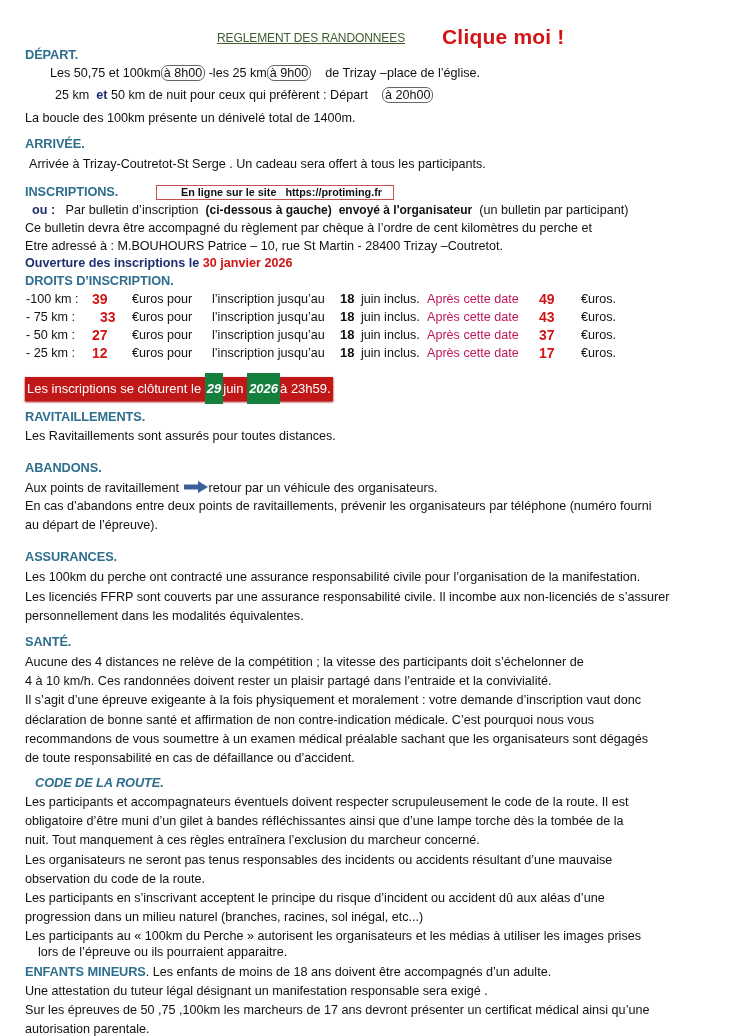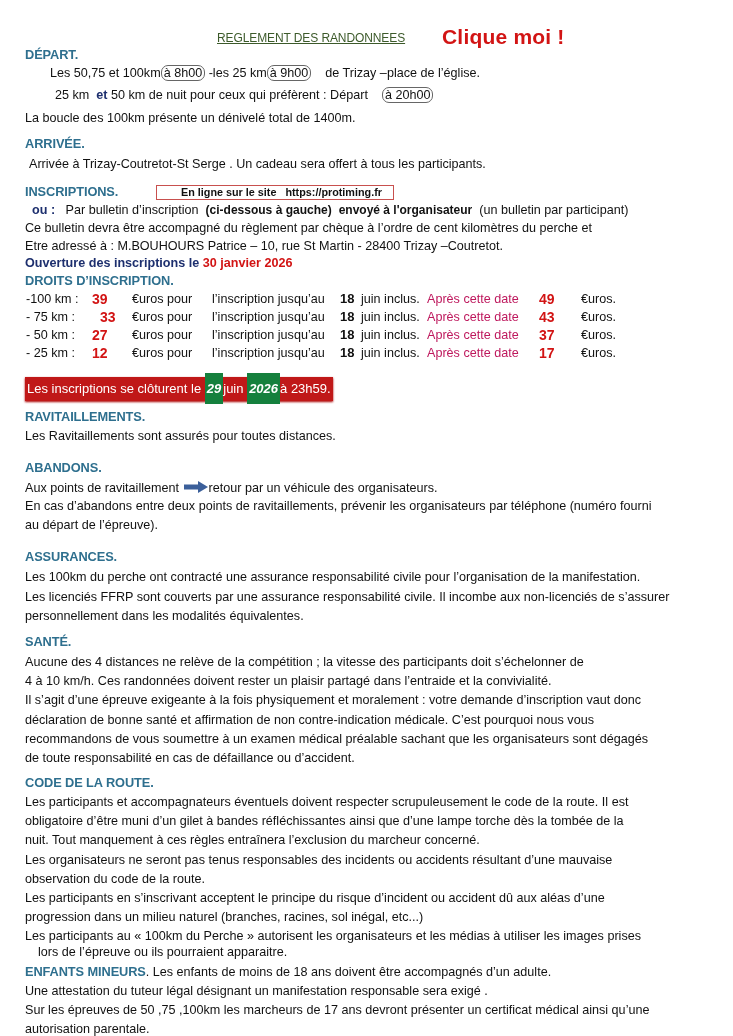--- a/index.html
+++ b/index.html
@@ -150,21 +150,21 @@
 <div class="abs head" style="left:25px; top:626px;">SANTÉ.</div>
 <div id="sante-lines">
     <div class="abs" style="left: 25px; top: 646px;">Aucune   des 4 distances ne relève de la compétition ; la vitesse des participants doit s’échelonner de</div>
     <div class="abs" style="left: 25px; top: 665.2px;">4 à 10 km/h. Ces randonnées doivent rester un plaisir partagé dans l’entraide et la convivialité.</div>
     <div class="abs" style="left: 25px; top: 684.4px;">Il s’agit d’une épreuve exigeante à la fois physiquement et moralement : votre demande d’inscription vaut donc</div>
     <div class="abs" style="left: 25px; top: 703.6px;">déclaration de bonne santé et affirmation de non contre-indication médicale. C’est pourquoi nous vous</div>
     <div class="abs" style="left: 25px; top: 722.8px;">recommandons de vous soumettre à un examen médical préalable sachant que les organisateurs sont dégagés</div>
     <div class="abs" style="left: 25px; top: 742px;">de toute responsabilité en cas de défaillance ou d’accident.</div>
   </div>
 
-<div class="abs head" style="left:25px; top:767px;">CODE DE LA ROUTE.</div>
+<div class="abs head" style="left:35px; top:767px;font-style:italic;">CODE DE LA ROUTE.</div>
 <div id="code-lines">
     <div class="abs" style="left: 25px; top: 786px;">Les participants et accompagnateurs éventuels doivent respecter scrupuleusement le code de la route. Il est</div>
     <div class="abs" style="left: 25px; top: 805.2px;">obligatoire d’être muni d’un gilet à bandes réfléchissantes ainsi que d’une lampe torche dès la tombée de la</div>
     <div class="abs" style="left: 25px; top: 824.4px;">nuit. Tout manquement à ces règles entraînera l’exclusion du marcheur concerné.</div>
     <div class="abs" style="left: 25px; top: 843.6px;">Les organisateurs ne seront pas tenus responsables des incidents ou accidents résultant d’une mauvaise</div>
     <div class="abs" style="left: 25px; top: 862.8px;">observation du code de la route.</div>
     <div class="abs" style="left: 25px; top: 882px;">Les participants en s’inscrivant acceptent le principe du risque d’incident ou accident dû aux aléas d’une</div>
     <div class="abs" style="left: 25px; top: 901.2px;">progression dans un milieu naturel (branches, racines, sol inégal, etc...)</div>
     <div class="abs" style="left: 25px; top: 920.4px;">Les participants au « 100km du Perche » autorisent les organisateurs et les médias à utiliser les images prises</div>
     <div class="abs" style="left: 25px; top: 936px; padding-left: 13px;">lors de l’épreuve ou ils pourraient apparaitre.</div>

